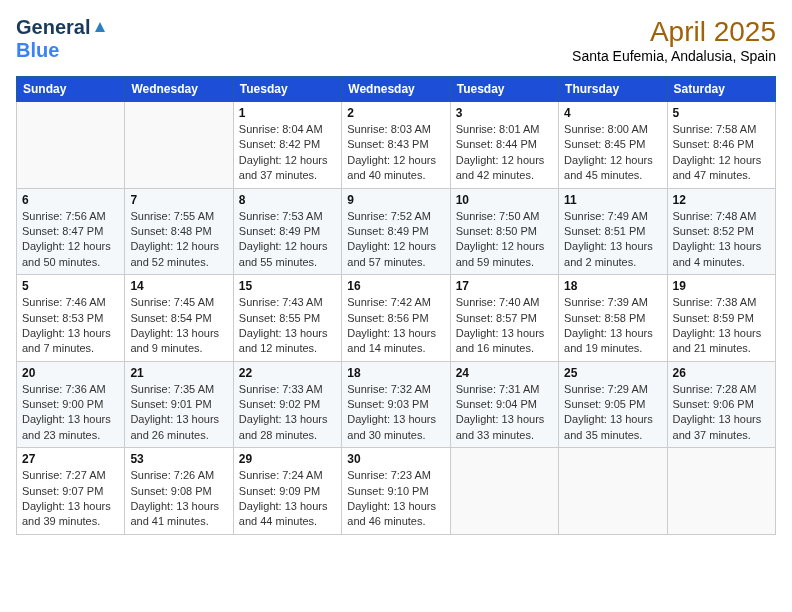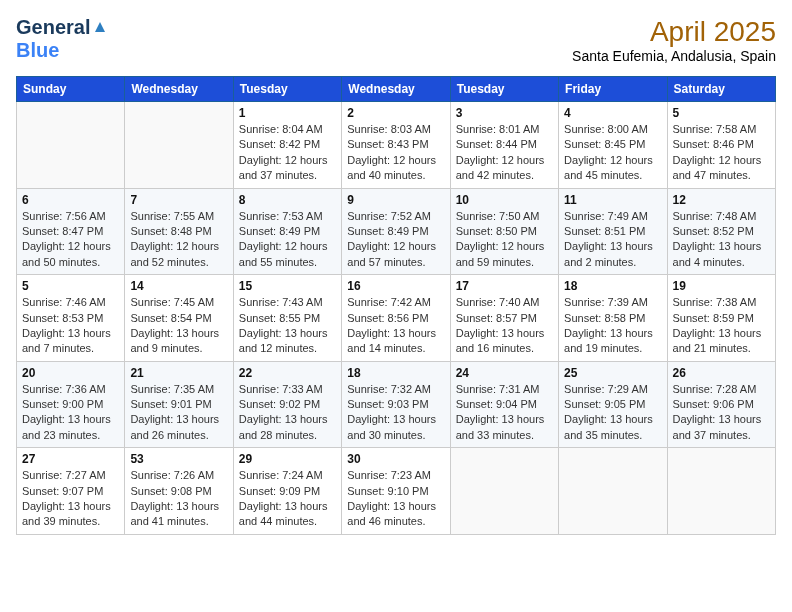--- a/index.html
+++ b/index.html
@@ -100,21 +100,21 @@
 </div>
 
 <table class="calendar">
   <thead>
     <tr>
     <th>Sunday</th>
         <th>Wednesday</th>
         <th>Tuesday</th>
         <th>Wednesday</th>
         <th>Tuesday</th>
-        <th>Friday</th>
+        <th>Thursday</th>
         <th>Saturday</th>
       </tr>
   </thead>
   <tbody id="calendar-body">
   <tr>
         <td class="empty-cell"></td>
         <td class="empty-cell"></td>
         <td>
           <div class="day-num">1</div>
           <div class="day-info">Sunrise: 8:04 AM<br>Sunset: 8:42 PM<br>Daylight: 12 hours and 37 minutes.</div>

